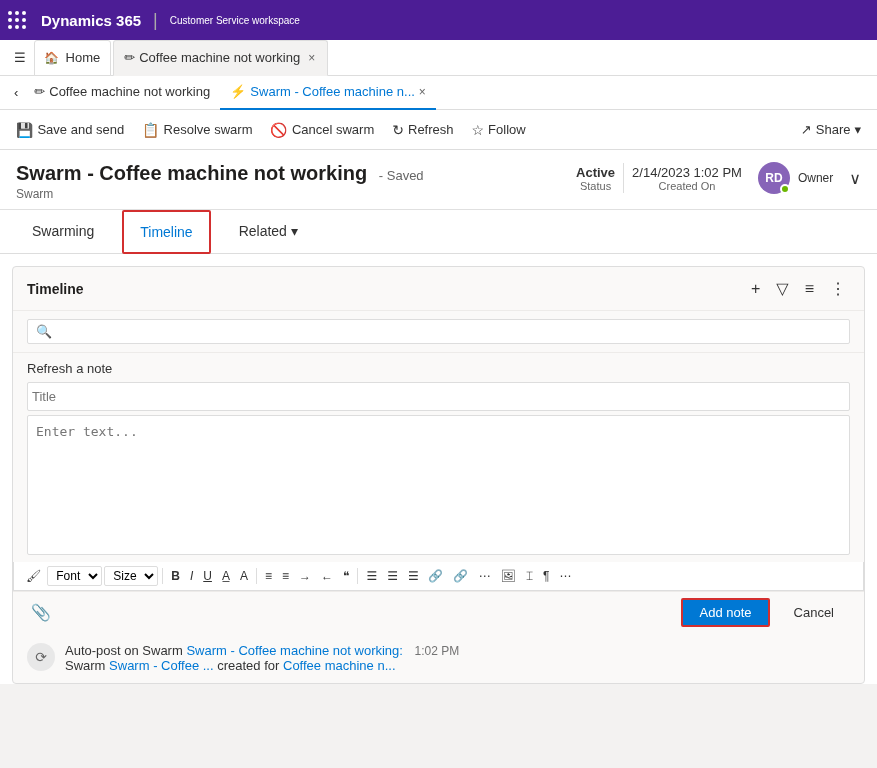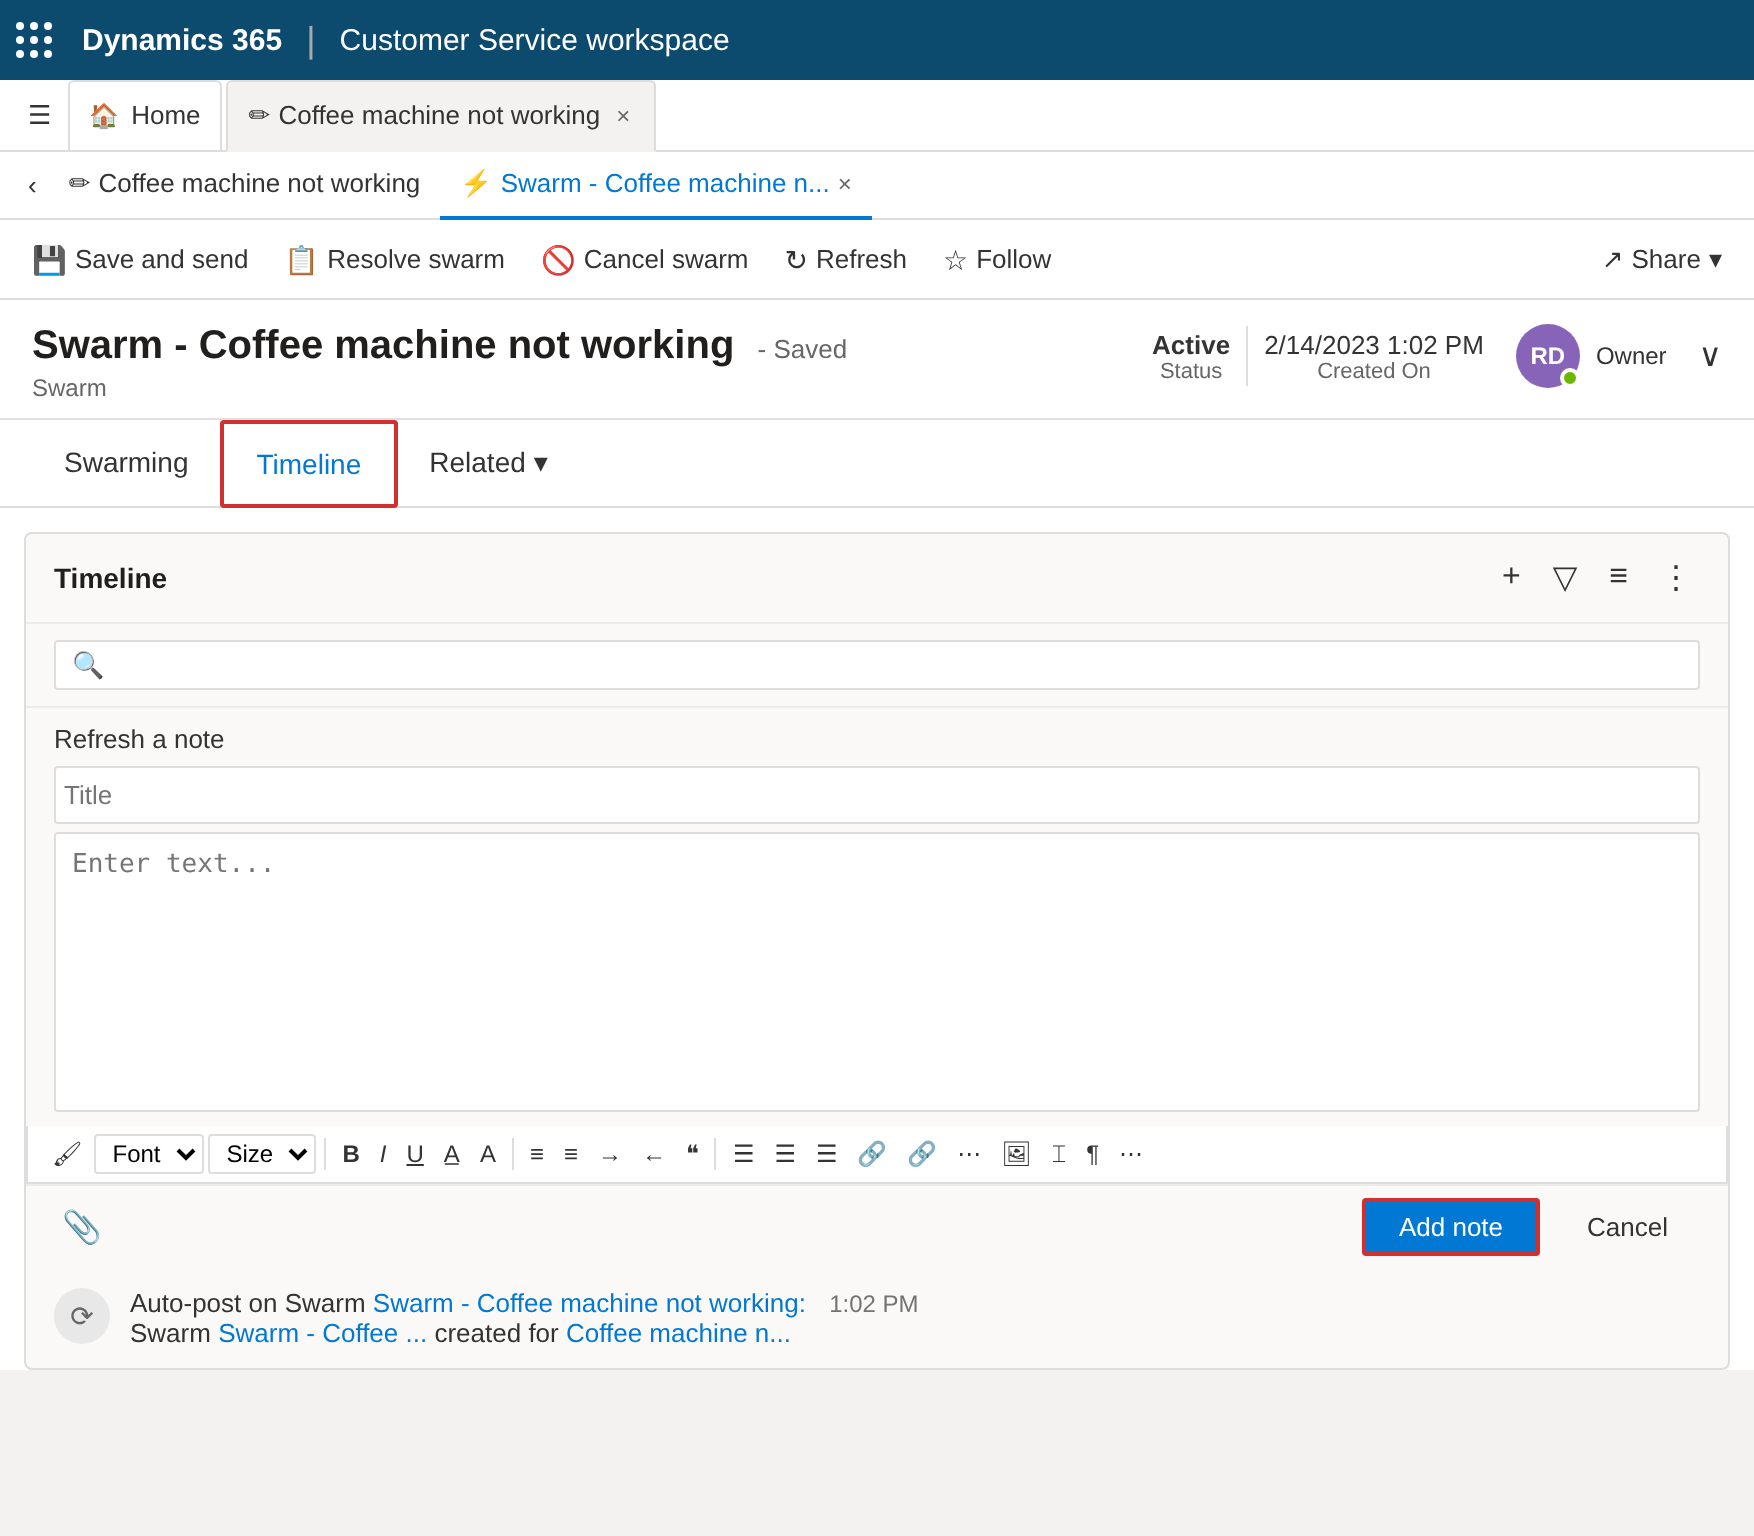--- a/index.html
+++ b/index.html
@@ -1,39 +1,39 @@
 <!DOCTYPE html>
 <html><head>
   <meta charset="utf-8">
   <style>
     * { box-sizing: border-box; margin: 0; padding: 0; }
     body { font-family: 'Segoe UI', sans-serif; font-size: 13px; background: #f3f2f1; width: 877px; min-height: 768px; overflow-x: hidden; }
 
     
     .top-nav {
-      background: #0c4a6e;
+      background: #4c1d95;
       height: 40px;
       display: flex;
       align-items: center;
       padding: 0 8px;
       gap: 8px;
     }
     .nav-brand {
       color: white;
       font-size: 15px;
       font-weight: 600;
     }
     .nav-divider {
       color: #aaa;
       font-size: 18px;
       margin: 0 4px;
     }
     .nav-workspace {
       color: white;
-      font-size: 15px;
+      font-size: 10px;
     }
 
     
     .tab-bar {
       background: #fff;
       border-bottom: 1px solid #ddd;
       display: flex;
       align-items: center;
       padding: 0 8px;
       height: 36px;
@@ -218,21 +218,21 @@
     }
 
     
     .nav-tabs {
       background: #fff;
       border-bottom: 1px solid #ddd;
       display: flex;
       align-items: center;
       padding: 0 16px;
       height: 44px;
-      gap: 0;
+      gap: 12px;
     }
     .nav-tab {
       padding: 0 16px;
       height: 44px;
       display: flex;
       align-items: center;
       cursor: pointer;
       font-size: 14px;
       color: #333;
       border-bottom: 2px solid transparent;

